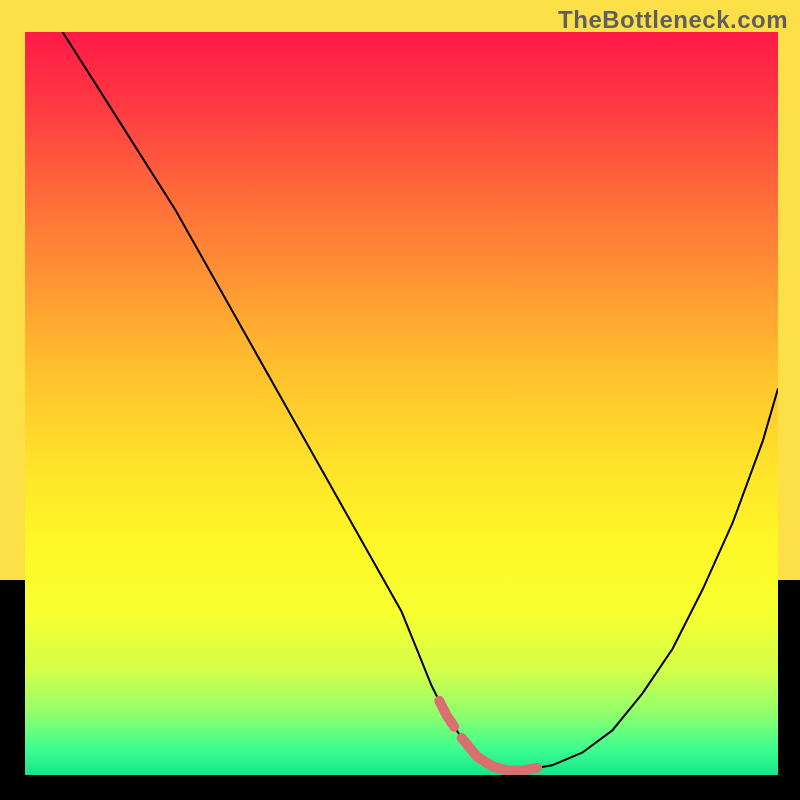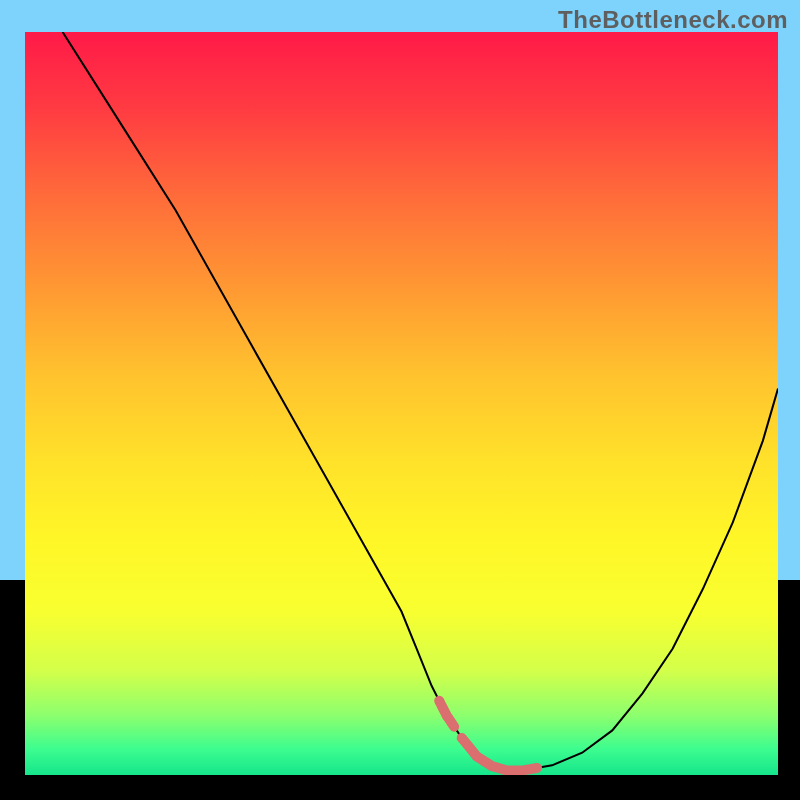--- a/index.html
+++ b/index.html
@@ -8,21 +8,21 @@
     width: 800px;
     height: 800px;
     overflow: hidden;
     background: #000;
     font-family: Arial, Helvetica, sans-serif;
   }
   .stage {
     position: relative;
     width: 800px;
     height: 580px;
-    background: #7dd3fc;
+    background: #fde047;
   }
   .watermark {
     position: absolute;
     top: 6px;
     right: 12px;
     font-size: 24px;
     font-weight: 600;
     color: #5f5f5f;
     letter-spacing: 0.5px;
     z-index: 50;

